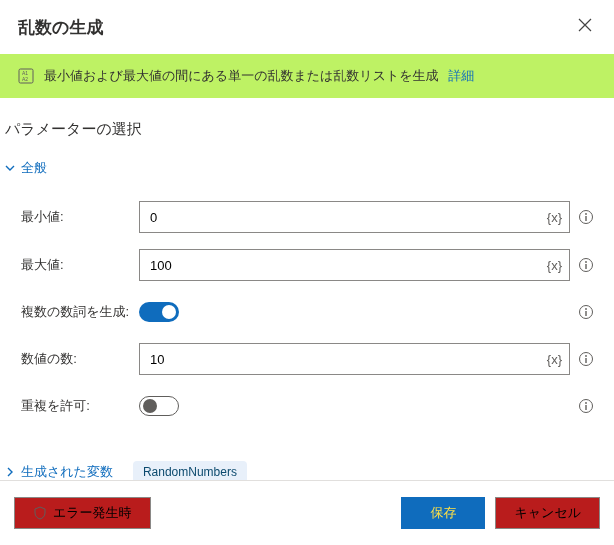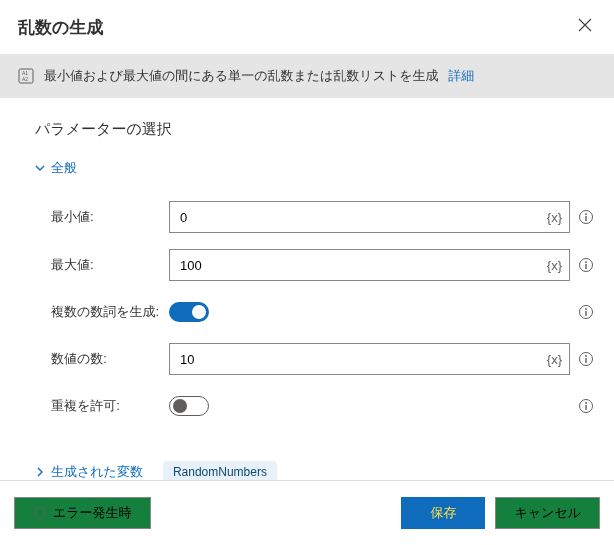--- a/index.html
+++ b/index.html
@@ -23,39 +23,39 @@
       font-size: 17px;
       font-weight: 700;
     }
     .close-x {
       font-size: 16px;
       cursor: pointer;
       color: #444;
       padding: 4px;
     }
     .desc-bar {
-      background: #e5e5e5;
+      background: #bef264;
       padding: 13px 18px;
       display: flex;
       align-items: center;
       gap: 10px;
     }
     .desc-icon {
       width: 16px;
       height: 16px;
       flex-shrink: 0;
     }
     .desc-text { color: #323130; }
     .desc-link {
       color: #0f6cbd;
       cursor: pointer;
       margin-left: 6px;
     }
     .body {
-      padding: 22px 20px 0 35px;
+      padding: 22px 20px 0 5px;
     }
     .section-title {
       font-size: 15px;
       font-weight: 400;
       margin-bottom: 20px;
     }
     .group-header {
       display: flex;
       align-items: center;
       gap: 6px;
@@ -179,21 +179,21 @@
       align-items: center;
       border-top: 1px solid #e1dfdd;
       background: #fff;
     }
     .btn {
       height: 32px;
       padding: 12px 18px;
       font-family: inherit;
       font-size: 13px;
       border: 1px solid #8a8886;
-      background: #15803d;
+      background: #b91c1c;
       cursor: pointer;
       display: inline-flex;
       align-items: center;
       gap: 6px;
     }
     .btn.primary {
       background: #0f6cbd;
       color: #fde047;
       border-color: #0f6cbd;
       padding: 0 28px;

